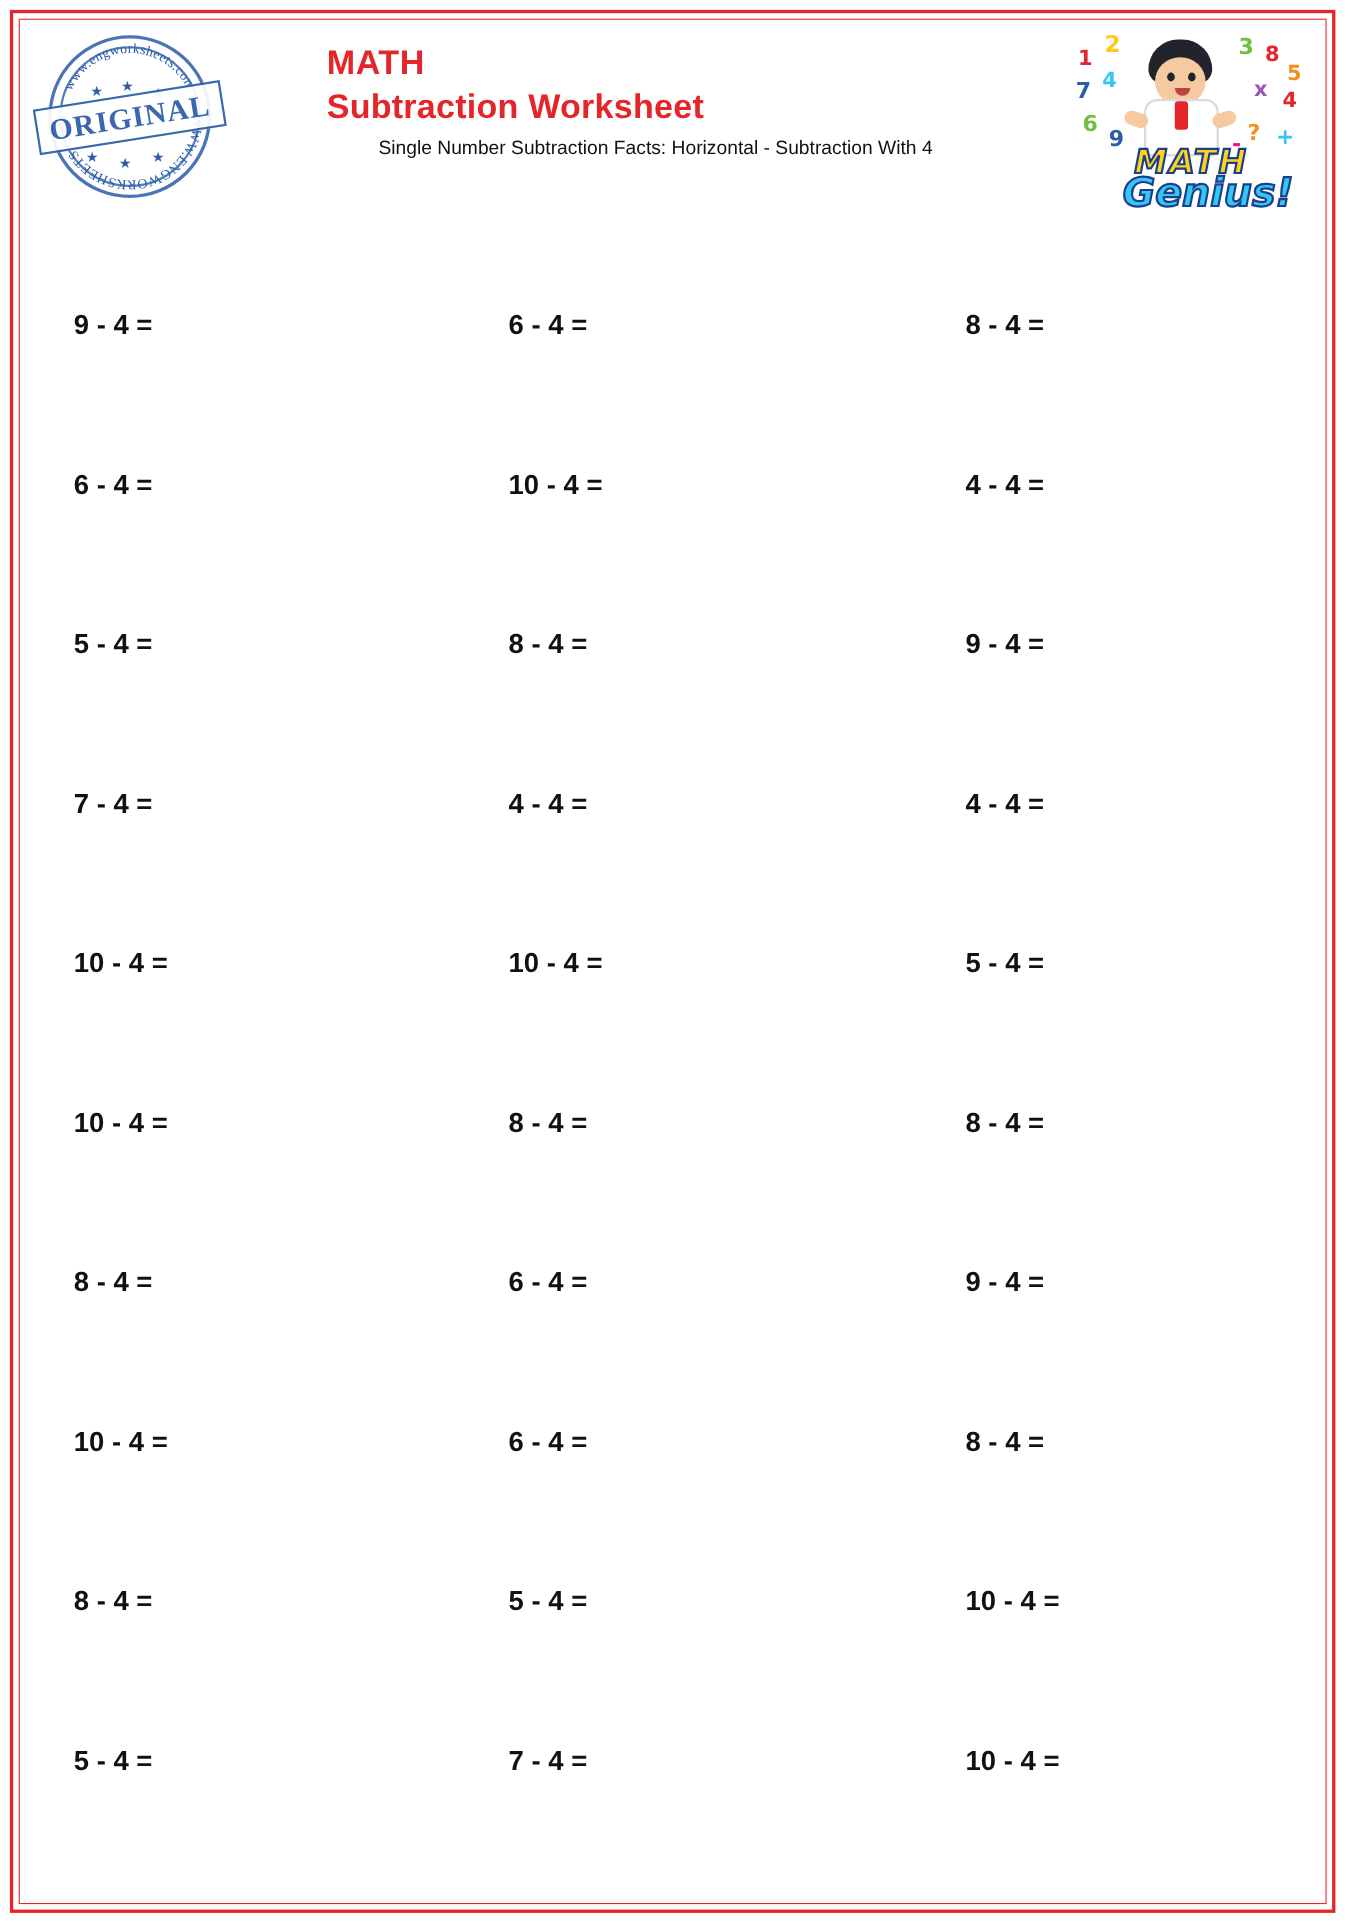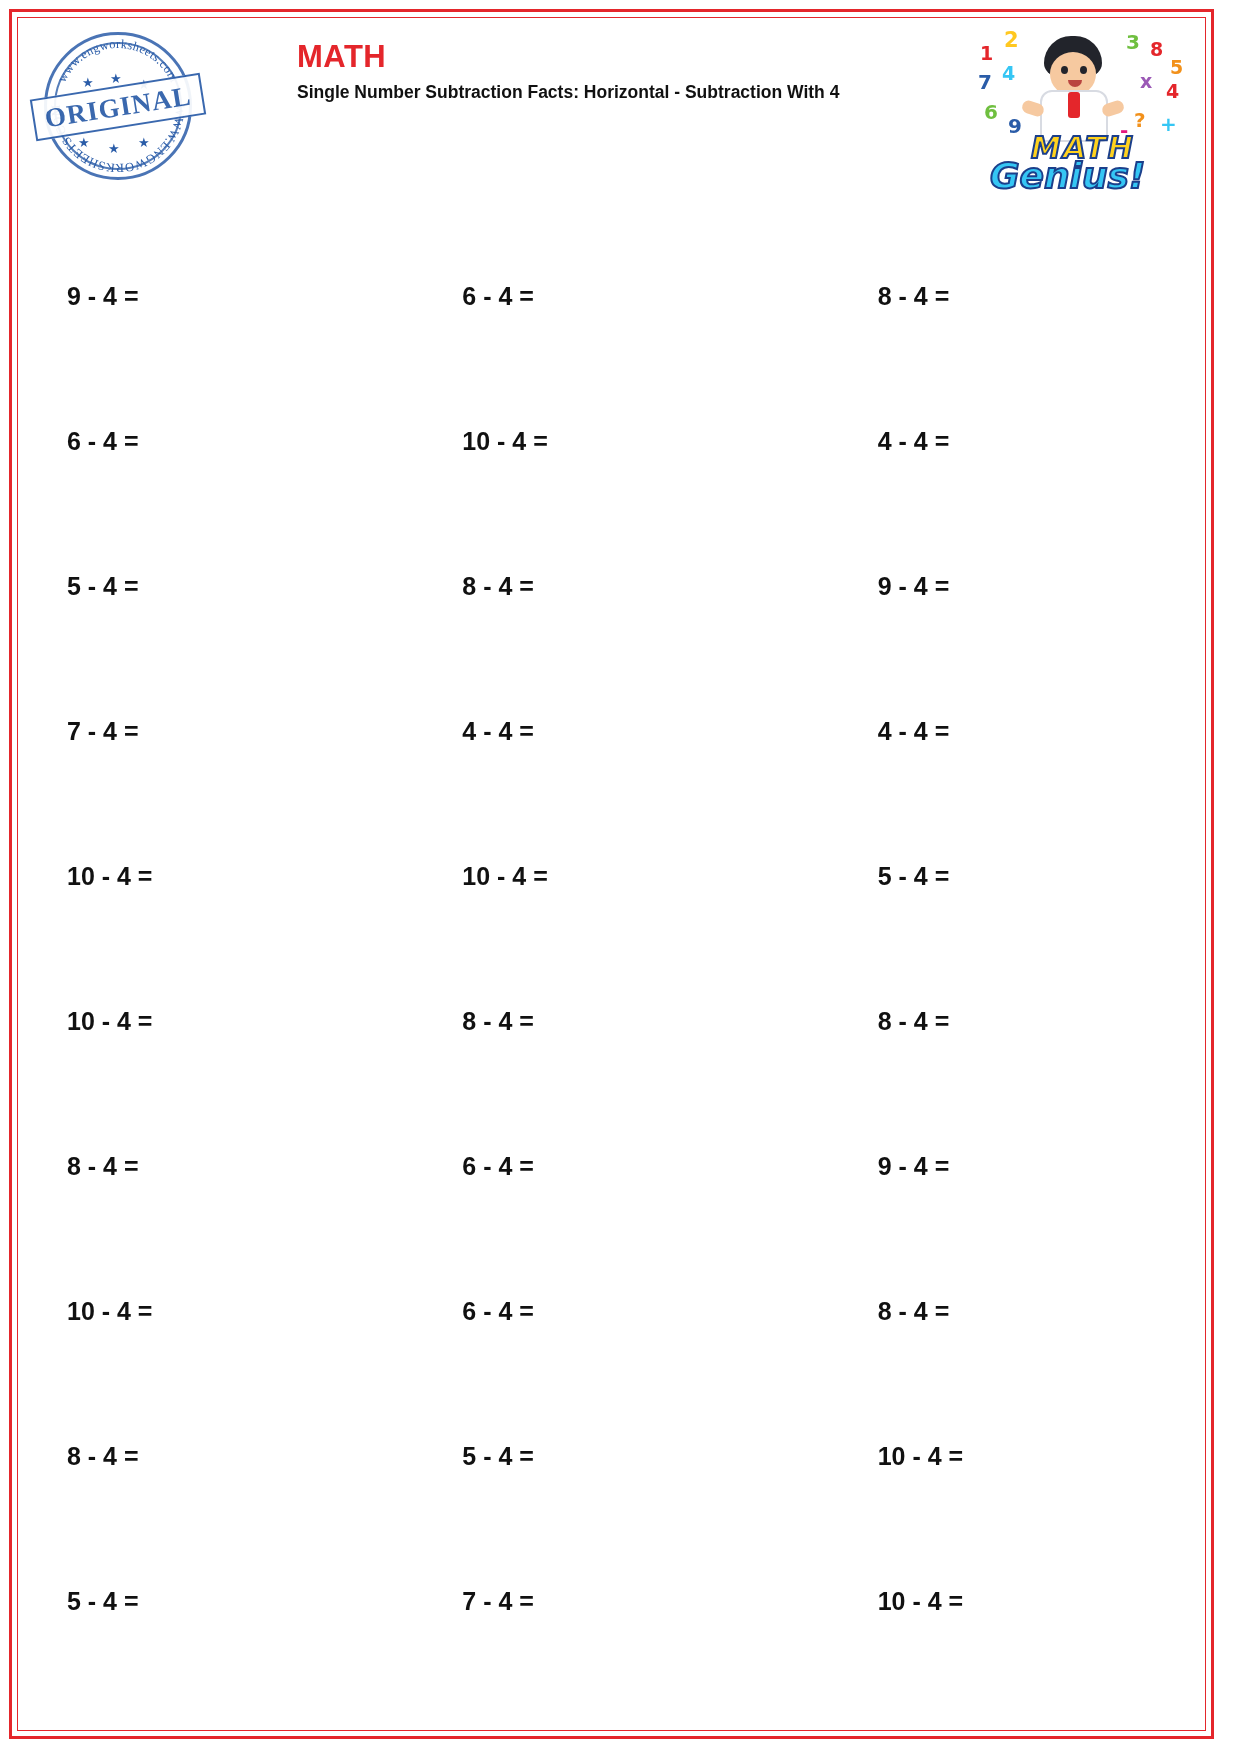--- a/index.html
+++ b/index.html
@@ -136,24 +136,25 @@
   }
   .title-sub {
     font-size: 31px;
     font-weight: bold;
     color: #e4262b;
     line-height: 42px;
     letter-spacing: 0.2px;
   }
   .title-desc {
     font-size: 17.5px;
-    font-weight: bold;
+    font-weight: normal;
     color: #111111;
     line-height: 26px;
     margin-top: 3px;
+    margin-left: 47px;
   }
 
   
   .logo {
     position: absolute;
     right: 22px;
     top: 10px;
     width: 215px;
     height: 190px;
   }
@@ -249,21 +250,21 @@
     color: #ffd21e;
     -webkit-text-stroke: 2px #1b3f8b;
     letter-spacing: 2px;
     font-family: "DejaVu Sans", sans-serif;
   }
   .logo-genius {
     position: absolute;
     left: 16px;
     top: 133px;
     width: 186px;
-    text-align: left;
+    text-align: right;
     font-size: 36px;
     font-weight: bold;
     font-style: italic;
     color: #35c6f4;
     -webkit-text-stroke: 2px #1b3f8b;
     letter-spacing: 0px;
     font-family: "DejaVu Sans", sans-serif;
   }
 
   
@@ -333,20 +334,21 @@
       <span class="stamp-star" style="left:48px; top:112px;">★</span>
       <span class="stamp-star" style="left:78px; top:118px;">★</span>
       <span class="stamp-star" style="left:108px; top:112px;">★</span>
       <div class="stamp-band">
         <div class="stamp-band-text">ORIGINAL</div>
       </div>
     </div>
 
     <div class="title-block">
       <div class="title-math">MATH</div>
+      <div class="title-sub">Subtraction Worksheet</div>
       <div class="title-desc">Single Number Subtraction Facts: Horizontal - Subtraction With 4</div>
     </div>
 
     <div class="logo">
       <span class="logo-float" style="left:6px; top:20px; color:#e4262b; font-size:19px;">1</span>
       <span class="logo-float" style="left:30px; top:6px; color:#ffc820; font-size:21px;">2</span>
       <span class="logo-float" style="left:152px; top:8px; color:#6fbf3f; font-size:20px;">3</span>
       <span class="logo-float" style="left:176px; top:16px; color:#e4262b; font-size:19px;">8</span>
       <span class="logo-float" style="left:196px; top:34px; color:#f2911b; font-size:19px;">5</span>
       <span class="logo-float" style="left:4px; top:48px; color:#2a5ca8; font-size:20px;">7</span>

